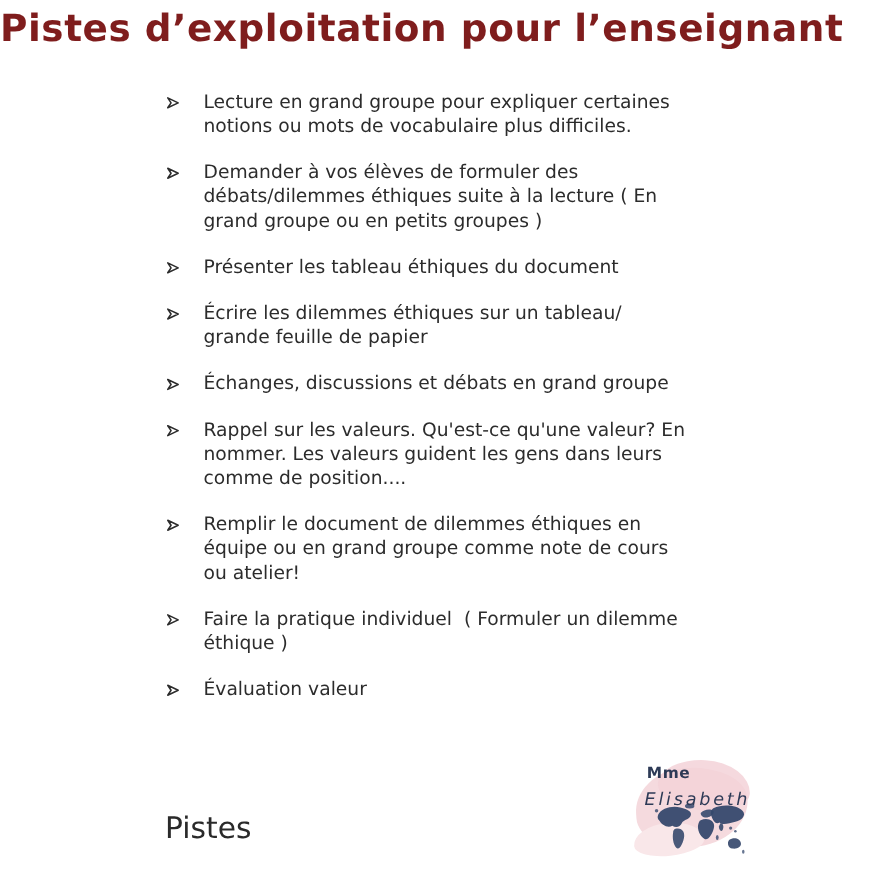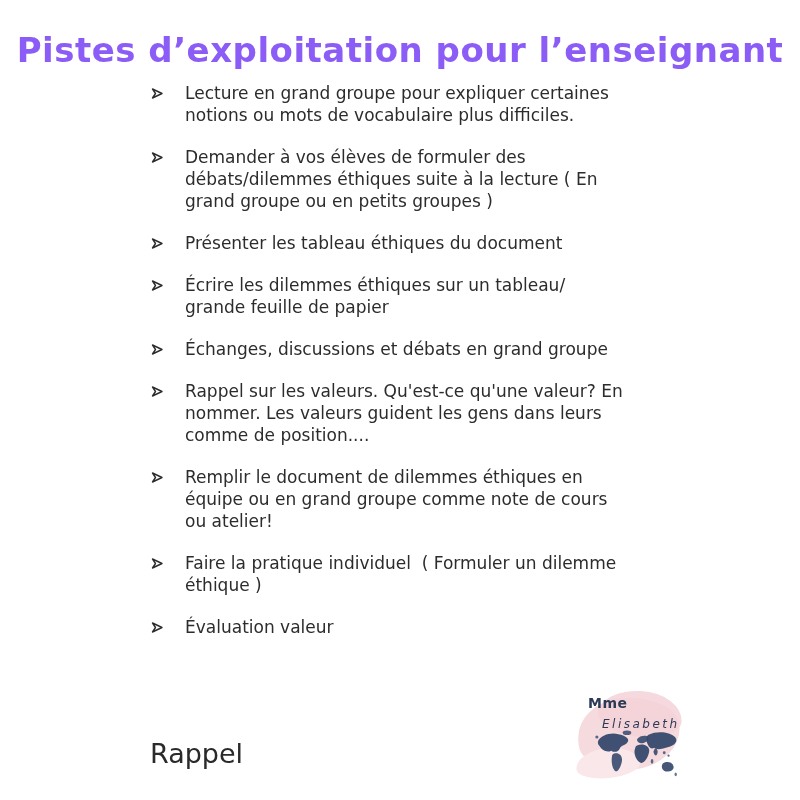--- a/index.html
+++ b/index.html
@@ -11,27 +11,25 @@
     background: #ffffff;
     overflow: hidden;
     font-family: "DejaVu Sans", sans-serif;
     color: #2c2c2c;
   }
   .title {
     position: absolute;
     top: 6px;
     left: 0;
     right: 0;
-    text-align: center;
     font-size: 34px;
     font-weight: 600;
     letter-spacing: 0.5px;
-    color: #8b5cf6;
+    color: #7f1d1d;
     font-family: "DejaVu Sans", sans-serif;
-    margin-top: 24px;
   }
   .tips-list {
     position: absolute;
     left: 150px;
     top: 82px;
     width: 540px;
     list-style: none;
   }
   .tip {
     display: flex;
@@ -91,22 +89,22 @@
   .brand-top {
     position: absolute;
     left: 12px; top: 5px;
     font-size: 14px;
     font-weight: 700;
     letter-spacing: 0.5px;
     color: #2d3a56;
   }
   .brand-script {
     position: absolute;
-    left: 26px; top: 27px;
-    font-size: 12px;
+    left: 10px; top: 27px;
+    font-size: 16px;
     font-style: italic;
     letter-spacing: 2.5px;
     color: #2d3a56;
   }
   .map {
     position: absolute;
     left: 18px; top: 38px;
     width: 86px; height: 56px;
   }
 </style>
@@ -176,21 +174,21 @@
 éthique )</span>
     </li>
     <li class="tip">
       <span class="bullet"><svg width="15" height="15" viewBox="0 0 15 15">
             <path d="M2.5 3 L12 7.5 L2.5 12 L5.5 7.5 Z" fill="#ffffff" stroke="#2c2c2c" stroke-width="1.4" stroke-linejoin="round"></path>
           </svg></span>
       <span class="tip-text">Évaluation valeur</span>
     </li>
   </ul>
 
-  <div class="notes">Rappel</div>
+  <div class="notes">Pistes</div>
 
   <div class="logo">
     <div class="blob blob1"></div>
     <div class="blob blob2"></div>
     <div class="blob blob3"></div>
     <svg class="map" viewBox="0 0 120 75">
       <g fill="#36496d">
         <path opacity="0.95" d="M6,16 C10,8 24,4 34,7 C44,9 50,13 47,18 C44,23 38,22 36,27 C34,32 28,33 24,30 C18,34 10,28 8,24 C5,21 5,19 6,16 Z"></path>
         <circle opacity="0.8" cx="4" cy="11" r="2.2"></circle>
         <ellipse opacity="0.85" cx="46" cy="5" rx="6" ry="3.2"></ellipse>

